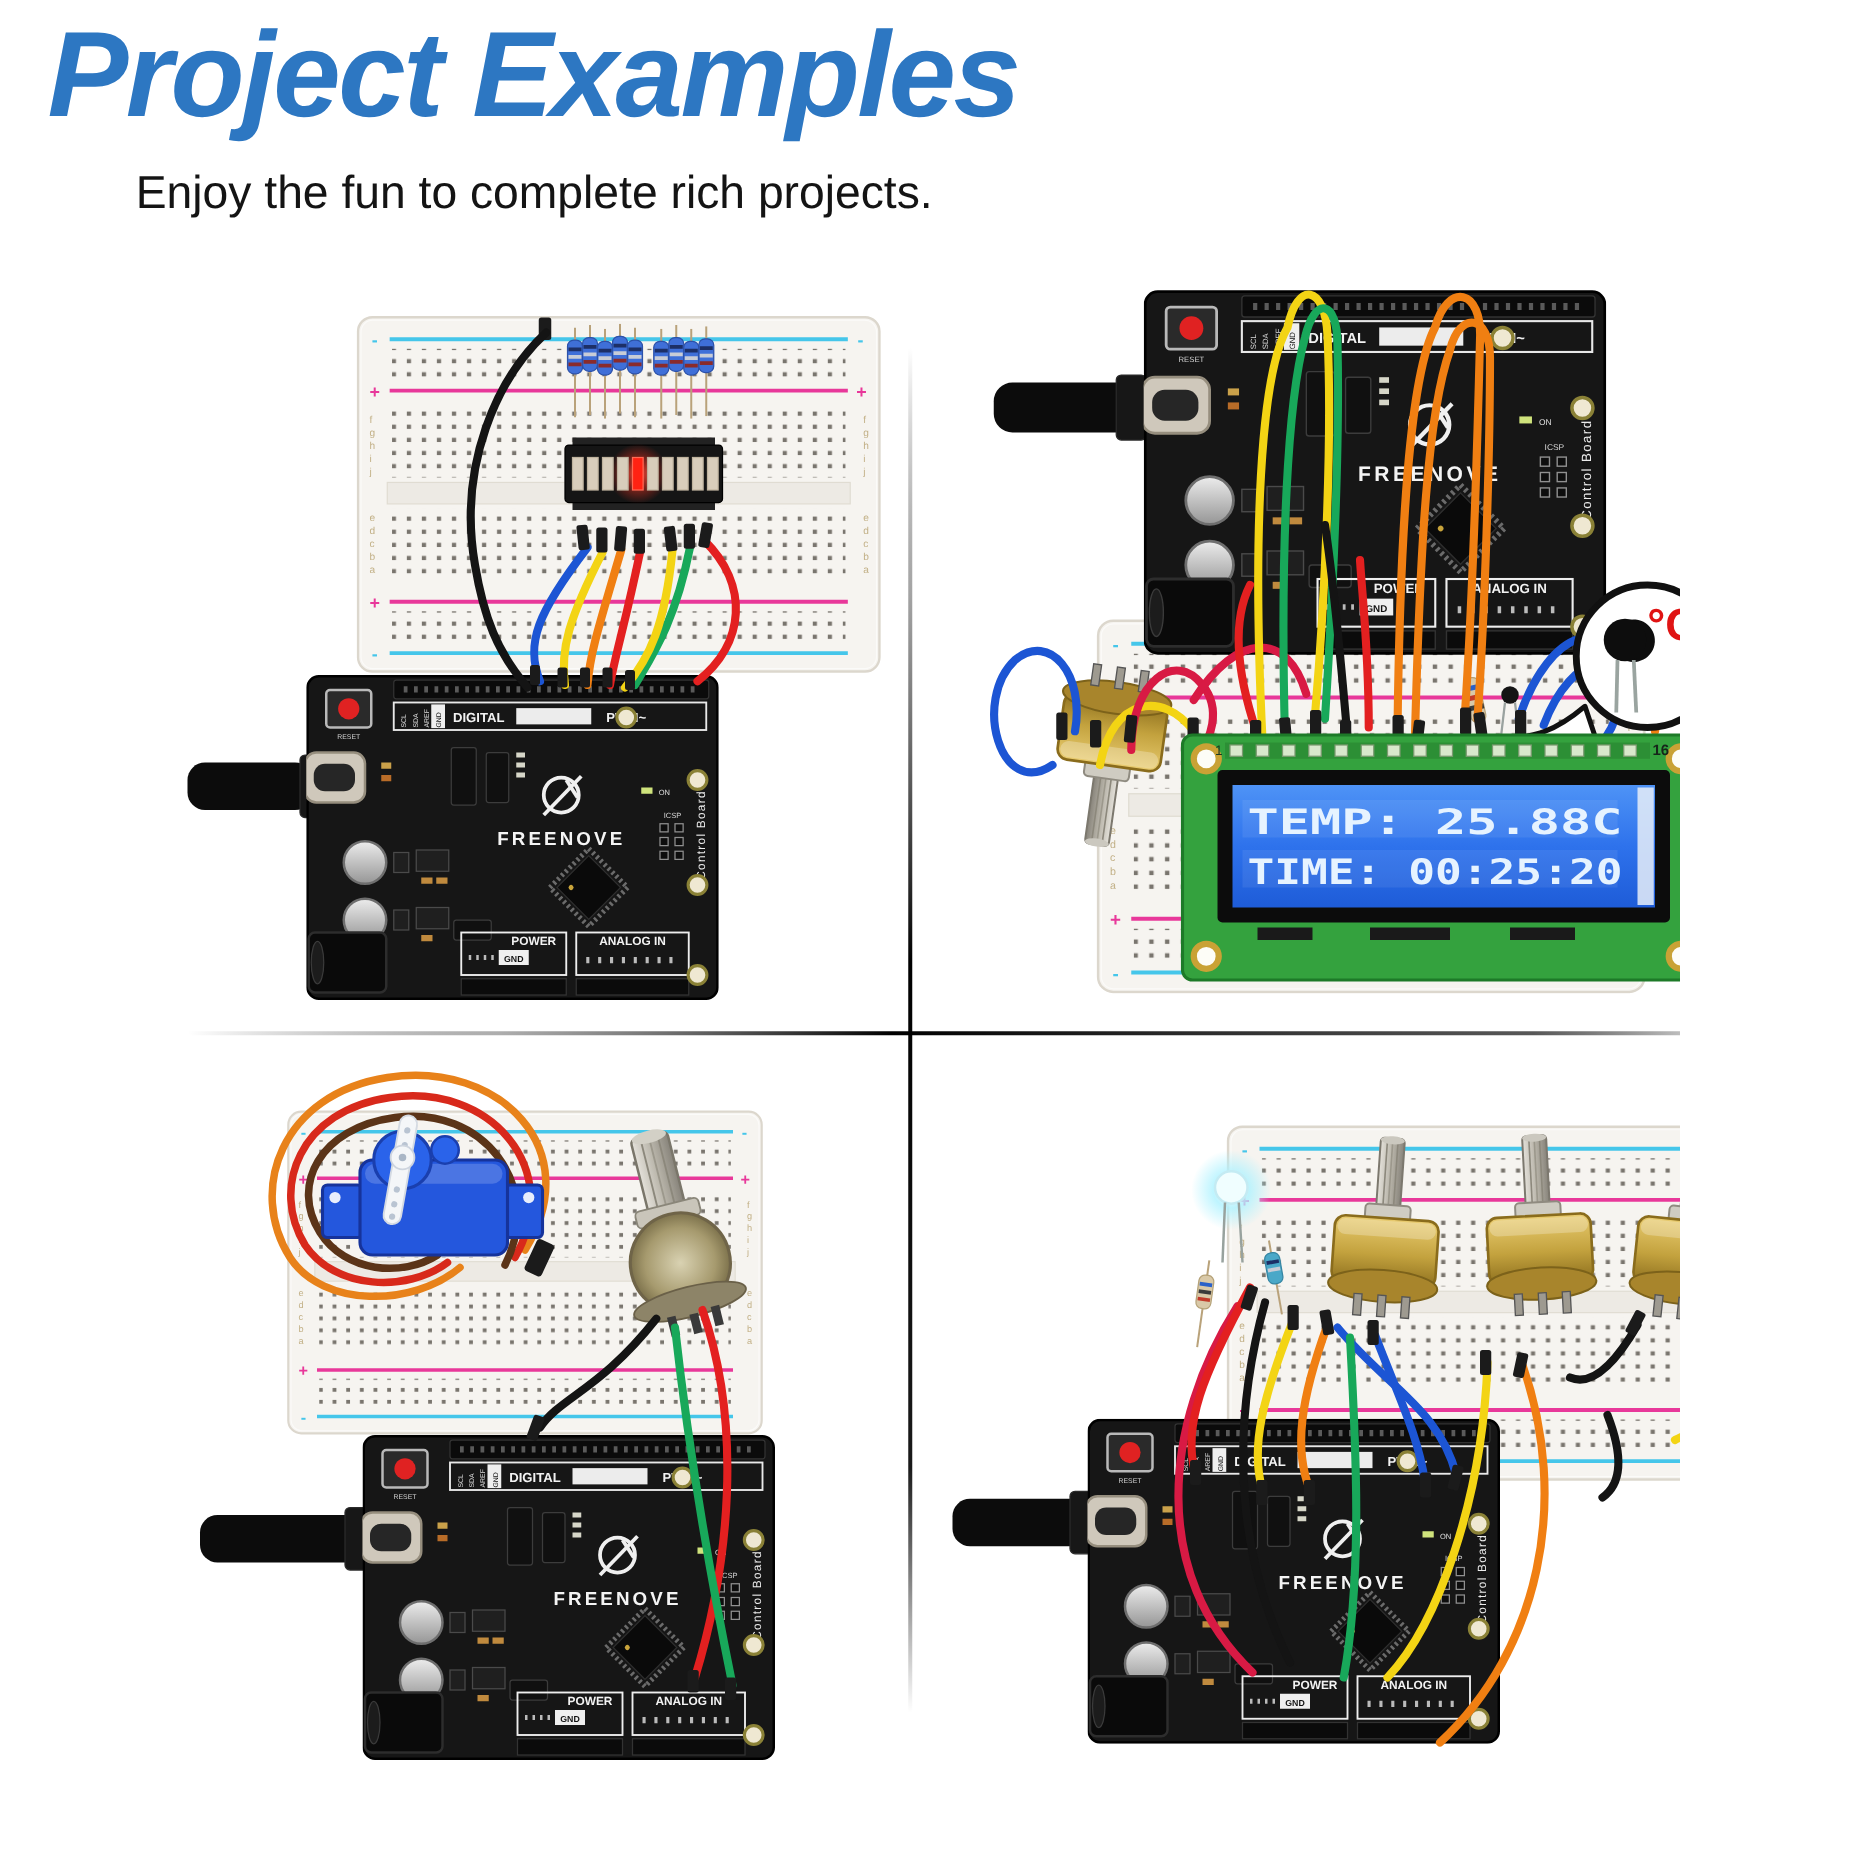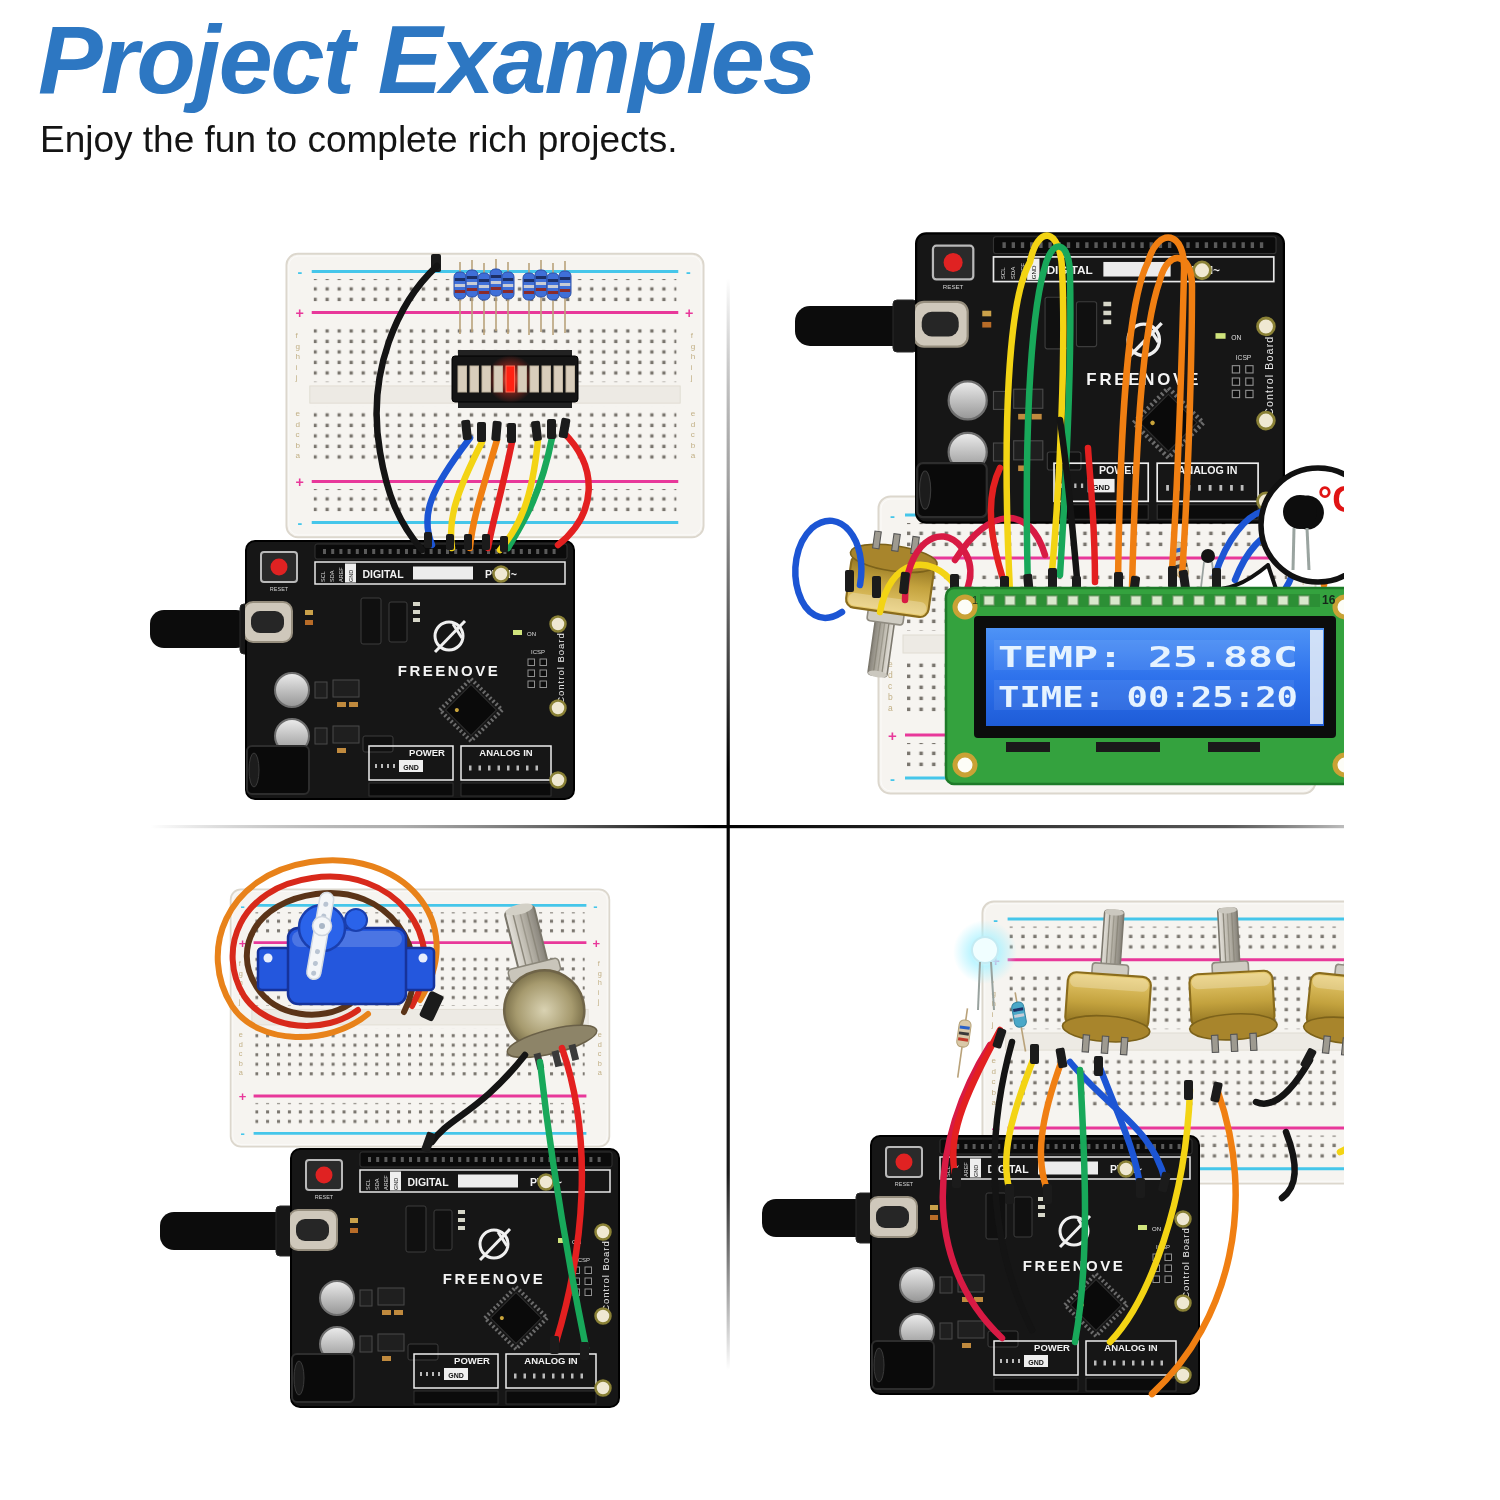--- a/index.html
+++ b/index.html
@@ -1,21 +1,21 @@
 <!DOCTYPE html>
 <html><head>
 <meta charset="utf-8">
 <style>
   html,body{margin:0;padding:0;background:#fff;}
   .page{position:relative;width:1344px;height:1500px;background:#ffffff;overflow:hidden;
-        font-family:"Liberation Sans",sans-serif;}
+        font-family:"Liberation Sans",sans-serif;text-align:center;}
   .header{position:absolute;left:38px;top:8px;}
   .header h1{margin:0;font-style:italic;font-weight:bold;font-size:97px;line-height:1.08;
              color:#2d77c2;letter-spacing:-2px;font-family:"Liberation Sans",sans-serif;}
-  .header p{margin:6px 0 0 2px;font-size:37px;color:#141414;font-family:"Liberation Sans",sans-serif;}
+  .header p{margin:20px 0 0 2px;font-size:37px;color:#141414;font-family:"Liberation Sans",sans-serif;}
   svg{position:absolute;left:0;top:0;}
   .wire{fill:none;stroke-linecap:round;stroke-width:6.5px;}
   .tip{fill:#1b1b1b;}
   text{font-family:"Liberation Sans",sans-serif;}
   .mono{font-family:"DejaVu Sans Mono",monospace;}
 </style>
 </head>
 <body>
 
 <div class="page">

